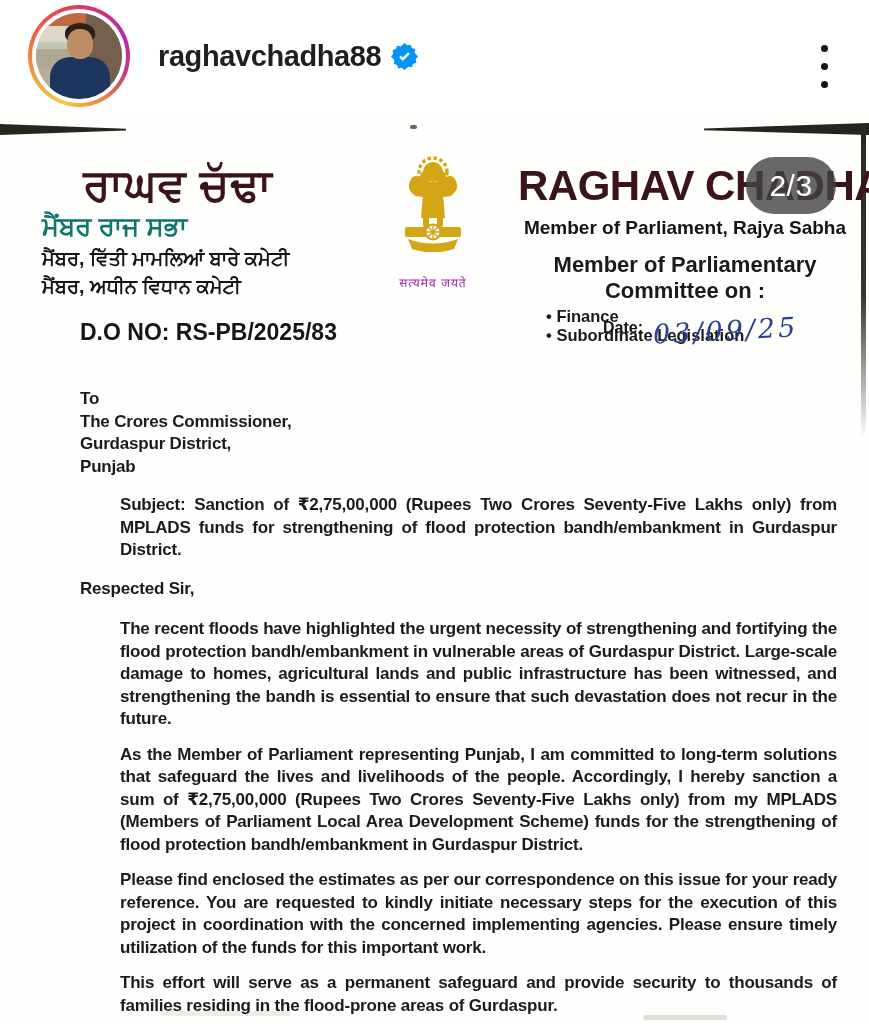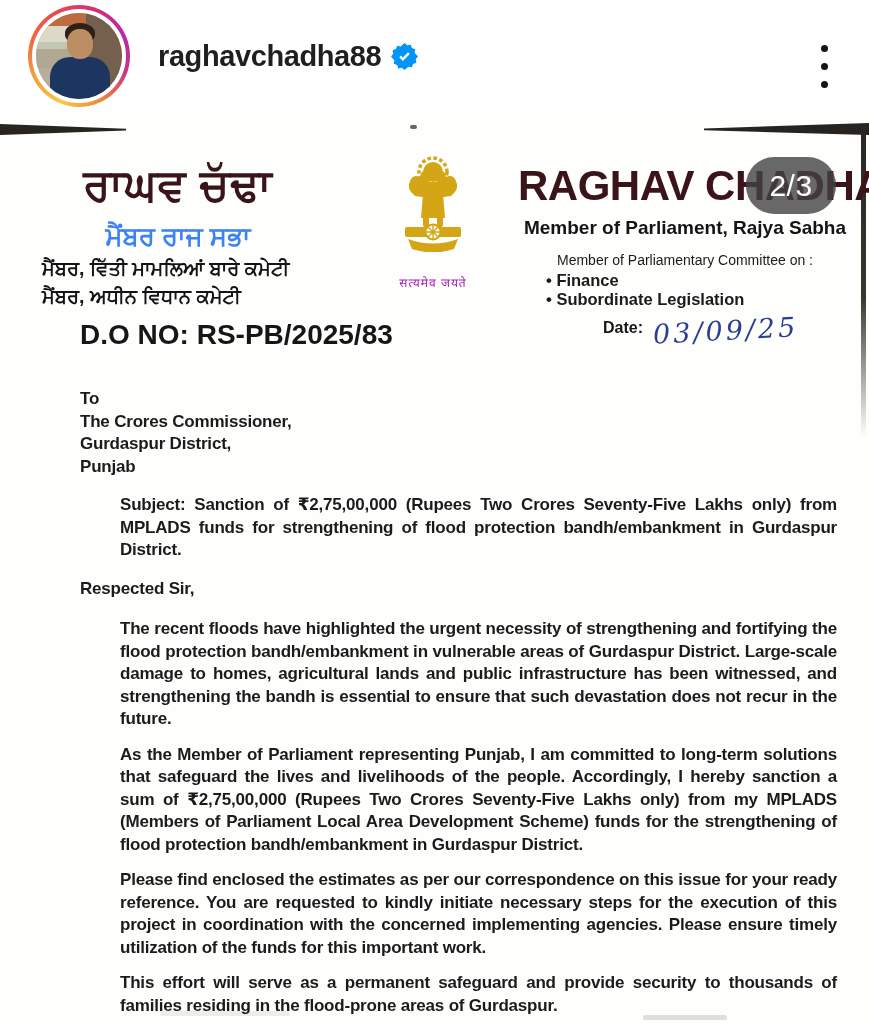--- a/index.html
+++ b/index.html
@@ -45,39 +45,39 @@
                 background:linear-gradient(180deg,#2a2723 0%,#3a352e 55%,rgba(58,53,46,0) 100%); }
   .scan-dot { position:absolute; left:410px; top:13px; width:7px; height:4px; background:#6b675f; border-radius:2px; }
   .smudge1 { position:absolute; left:643px; top:903px; width:84px; height:5px; background:#c2c2bd;
              opacity:.55; border-radius:3px; }
   .smudge2 { position:absolute; left:160px; top:899px; width:130px; height:5px; background:#dcdcd7;
              opacity:.5; border-radius:3px; }
 
   
   .lh-left { position:absolute; left:42px; top:48px; width:272px; }
   .pa-name { font-size:44px; font-weight:800; color:#3a1418; text-align:center; letter-spacing:1px; }
-  .pa-title { font-size:26px; font-weight:700; color:#3b82f6; text-align:center; margin-top:10px; }
+  .pa-title { font-size:26px; font-weight:700; color:#0f766e; text-align:left; }
   .pa-com { font-size:19.5px; font-weight:700; color:#141414; line-height:24px; margin-top:4px; }
   .pa-com:first-of-type { margin-top:9px; }
 
   
   .emblem { position:absolute; left:385px; top:44px; width:96px; text-align:center; }
   .motto { font-size:12px; color:#a21caf; margin-top:18px; letter-spacing:1px; }
 
   
   .lh-right { position:absolute; left:518px; top:50px; width:334px; text-align:center; }
   .en-name { font-size:42px; font-weight:800; color:#3a1418; letter-spacing:-0.5px; white-space:nowrap; }
   .en-title { font-size:19px; font-weight:700; color:#141414; margin-top:7px; white-space:nowrap; }
-  .en-com-head { font-size:14px; font-weight:400; color:#1a1a1a; margin-top:13px; }
+  .en-com-head { font-size:22px; font-weight:700; color:#1a1a1a; margin-top:13px; }
   .en-coms { text-align:left; margin-top:3px; padding-left:28px; }
   .en-com { font-size:16.5px; font-weight:600; color:#1a1a1a; line-height:19px; }
   .en-com::before { content:"• "; }
 
   
-  .do-no { position:absolute; left:80px; top:207px; font-size:28px; font-weight:700; color:#161616; }
+  .do-no { position:absolute; left:80px; top:207px; font-size:23px; font-weight:700; color:#161616; }
   .date-row { position:absolute; left:603px; top:203px; display:flex; align-items:flex-start; gap:10px; }
   .date-label { font-size:16px; font-weight:700; color:#161616; padding-top:4px; }
   .date-value { font-family:"DejaVu Serif","Liberation Serif",serif; font-style:italic;
                 font-size:27px; font-weight:500; color:#2b3f92; letter-spacing:3px;
                 transform:rotate(-3deg); }
 
   
   .page-pill { position:absolute; left:746px; top:45px; width:90px; height:57px;
                background:rgba(68,66,66,0.8); border-radius:28px; color:#fff;
                font-size:30px; font-weight:500; display:flex; align-items:center;

